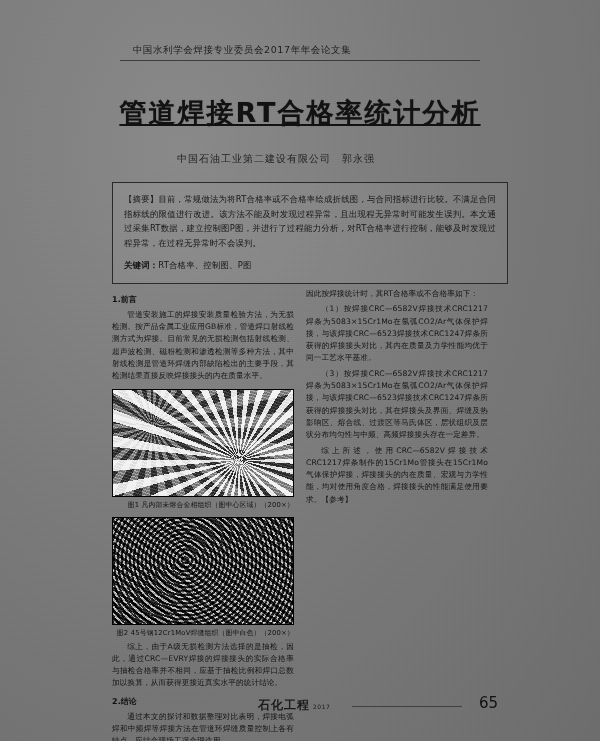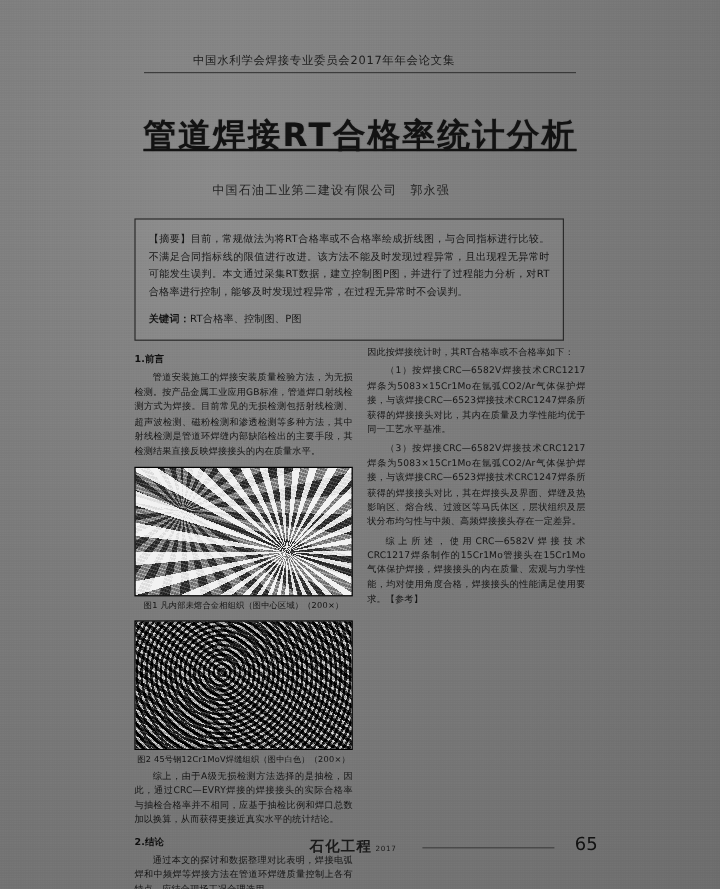--- a/index.html
+++ b/index.html
@@ -46,21 +46,20 @@
     position: absolute;
     top: 44px;
     left: 0;
     width: 484px;
     text-align: center;
     font-size: 9.5px;
     letter-spacing: .6px;
     color: #1d1d1d;
     font-family: "DejaVu Sans", sans-serif;
     white-space: nowrap;
-    margin-left: 28px;
   }
   .head-rule {
     position: absolute;
     top: 60px;
     left: 120px;
     width: 360px;
     height: 1px;
     background: #262626;
     opacity: .75;
   }
@@ -89,21 +88,21 @@
     font-size: 10px;
     color: #1f1f1f;
     letter-spacing: 1px;
   }
 
   
   .abstract-box {
     position: absolute;
     left: 112px;
     top: 182px;
-    width: 358px;
+    width: 396px;
     border: 1px solid #2a2a2a;
     padding: 9px 11px 10px 11px;
     box-sizing: border-box;
     background: rgba(255,255,255,0.045);
   }
   .abstract-box p {
     margin: 0;
     font-size: 8.4px;
     line-height: 1.75;
     color: #161616;
@@ -176,21 +175,21 @@
     position: absolute;
     inset: 0;
     opacity: .55;
     background-image:
       repeating-linear-gradient(17deg, rgba(255,255,255,.35) 0 1px, rgba(0,0,0,.35) 1px 3px),
       repeating-linear-gradient(-61deg, rgba(255,255,255,.25) 0 1px, rgba(0,0,0,.3) 1px 2px);
     mix-blend-mode: overlay;
   }
   .fig-cap {
     font-size: 6.8px;
-    text-align: center;
+    text-align: right;
     margin-top: 3px;
     color: #111;
     letter-spacing: .2px;
   }
 
   
   .footer-rule {
     position: absolute;
     left: 352px;
     top: 706px;

